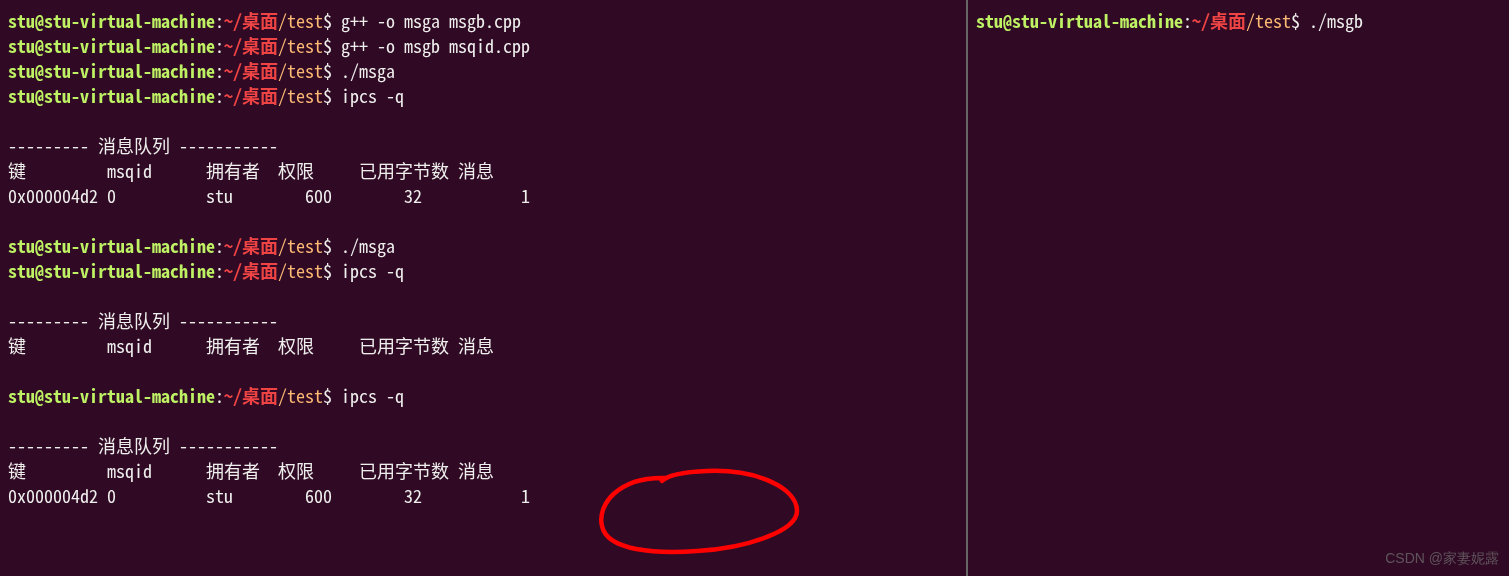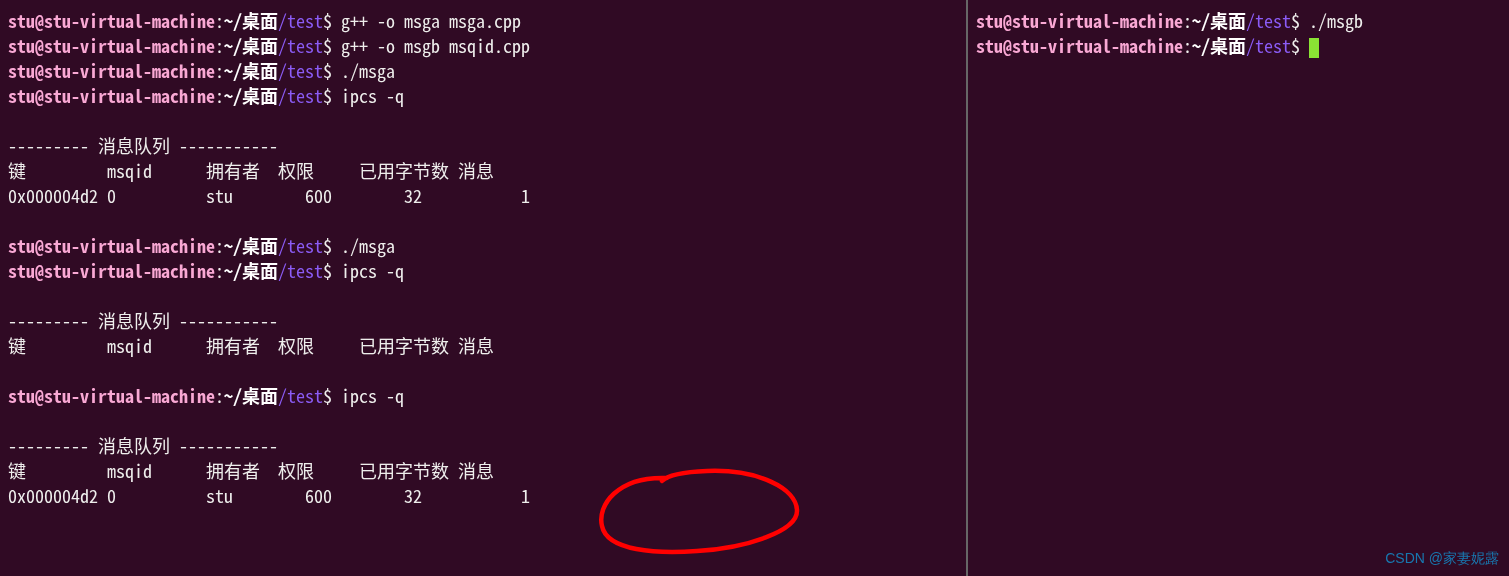--- a/index.html
+++ b/index.html
@@ -33,64 +33,64 @@
       background: #300a24;
       padding: 8px 8px;
       line-height: 25px;
       position: relative;
     }
     .line {
       white-space: pre;
       font-family: 'Noto Sans Mono CJK SC','DejaVu Sans Mono', monospace;
     }
     .green-bold {
-      color: #f9a8d4;
+      color: #bef264;
       font-weight: bold;
     }
     .blue-bold {
-      color: #ffffff;
+      color: #ef4444;
       font-weight: bold;
     }
     .white {
       color: #eeeeec;
     }
     .cyan {
-      color: #8b5cf6;
+      color: #fdba74;
     }
     .cursor {
       display: inline-block;
       width: 10px;
       height: 20px;
       background: #8ae234;
       vertical-align: text-bottom;
     }
     .hand-circle {
       position: absolute;
       left: 587px;
       top: 466px;
       pointer-events: none;
     }
     .watermark {
       position: absolute;
       right: 10px;
       bottom: 8px;
-      color: #0ea5e9;
+      color: #737373;
       font-size: 14px;
       opacity: 0.7;
       font-family: sans-serif;
     }
   </style>
 </head>
 <body>
 
 <div class="terminal-left" id="left-pane">
   <svg class="hand-circle" width="230" height="100">
     <path d="M 80 12 C 30 10, 10 40, 15 60 C 20 85, 70 88, 110 85 C 160 82, 210 65, 210 45 C 210 22, 170 3, 120 5 C 95 6, 80 10, 75 15" stroke="#ff0000" stroke-width="4.5" fill="none" stroke-linecap="round"></path>
   </svg>
-<div class="line"><span class="green-bold">stu@stu-virtual-machine</span><span class="white">:</span><span class="blue-bold">~/桌面</span><span class="cyan">/test</span><span class="white">$</span><span class="white"> g++ -o msga msga.cpp</span></div>
+<div class="line"><span class="green-bold">stu@stu-virtual-machine</span><span class="white">:</span><span class="blue-bold">~/桌面</span><span class="cyan">/test</span><span class="white">$</span><span class="white"> g++ -o msga msgb.cpp</span></div>
     <div class="line"><span class="green-bold">stu@stu-virtual-machine</span><span class="white">:</span><span class="blue-bold">~/桌面</span><span class="cyan">/test</span><span class="white">$</span><span class="white"> g++ -o msgb msqid.cpp</span></div>
     <div class="line"><span class="green-bold">stu@stu-virtual-machine</span><span class="white">:</span><span class="blue-bold">~/桌面</span><span class="cyan">/test</span><span class="white">$</span><span class="white"> ./msga</span></div>
     <div class="line"><span class="green-bold">stu@stu-virtual-machine</span><span class="white">:</span><span class="blue-bold">~/桌面</span><span class="cyan">/test</span><span class="white">$</span><span class="white"> ipcs -q</span></div>
     <div class="line">&nbsp;</div>
     <div class="line white">--------- 消息队列 -----------</div>
     <div class="line white">键         msqid      拥有者  权限     已用字节数 消息      </div>
     <div class="line white">0x000004d2 0          stu        600        32           1           </div>
     <div class="line">&nbsp;</div>
     <div class="line"><span class="green-bold">stu@stu-virtual-machine</span><span class="white">:</span><span class="blue-bold">~/桌面</span><span class="cyan">/test</span><span class="white">$</span><span class="white"> ./msga</span></div>
     <div class="line"><span class="green-bold">stu@stu-virtual-machine</span><span class="white">:</span><span class="blue-bold">~/桌面</span><span class="cyan">/test</span><span class="white">$</span><span class="white"> ipcs -q</span></div>
@@ -100,16 +100,15 @@
     <div class="line">&nbsp;</div>
     <div class="line"><span class="green-bold">stu@stu-virtual-machine</span><span class="white">:</span><span class="blue-bold">~/桌面</span><span class="cyan">/test</span><span class="white">$</span><span class="white"> ipcs -q</span></div>
     <div class="line">&nbsp;</div>
     <div class="line white">--------- 消息队列 -----------</div>
     <div class="line white">键         msqid      拥有者  权限     已用字节数 消息      </div>
     <div class="line white">0x000004d2 0          stu        600        32           1           </div>
   </div>
 
 <div class="terminal-right" id="right-pane">
     <div class="line"><span class="green-bold">stu@stu-virtual-machine</span><span class="white">:</span><span class="blue-bold">~/桌面</span><span class="cyan">/test</span><span class="white">$</span><span class="white"> ./msgb</span></div>
-    <div class="line"><span class="green-bold">stu@stu-virtual-machine</span><span class="white">:</span><span class="blue-bold">~/桌面</span><span class="cyan">/test</span><span class="white">$</span><span class="white"> </span><span class="cursor"></span></div>
   </div>
 
 <div class="watermark">CSDN @家妻妮露</div>
 
 </body></html>

